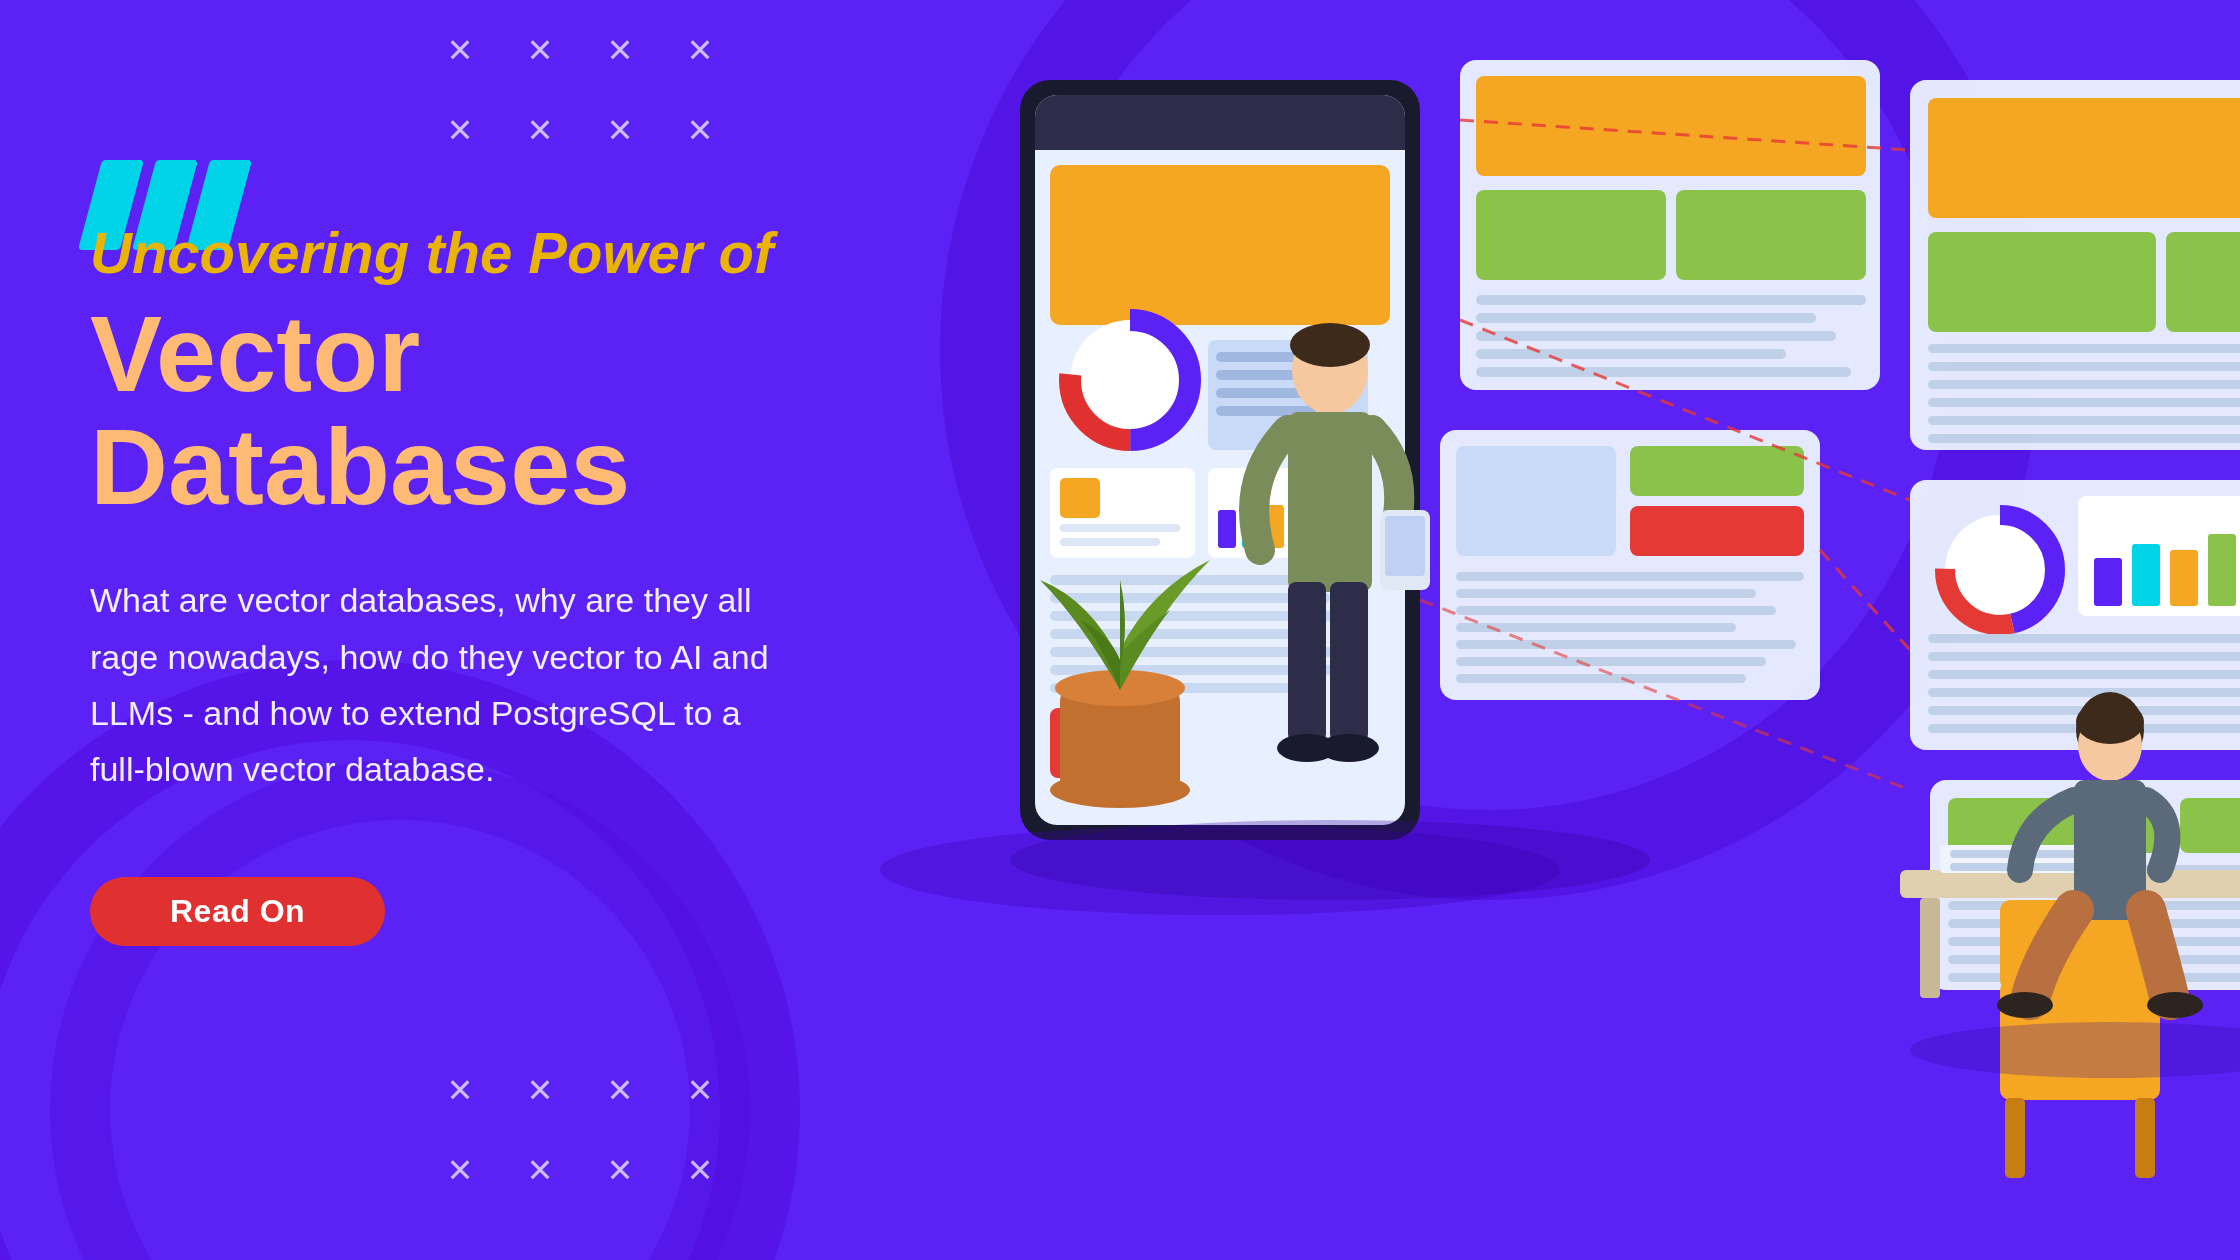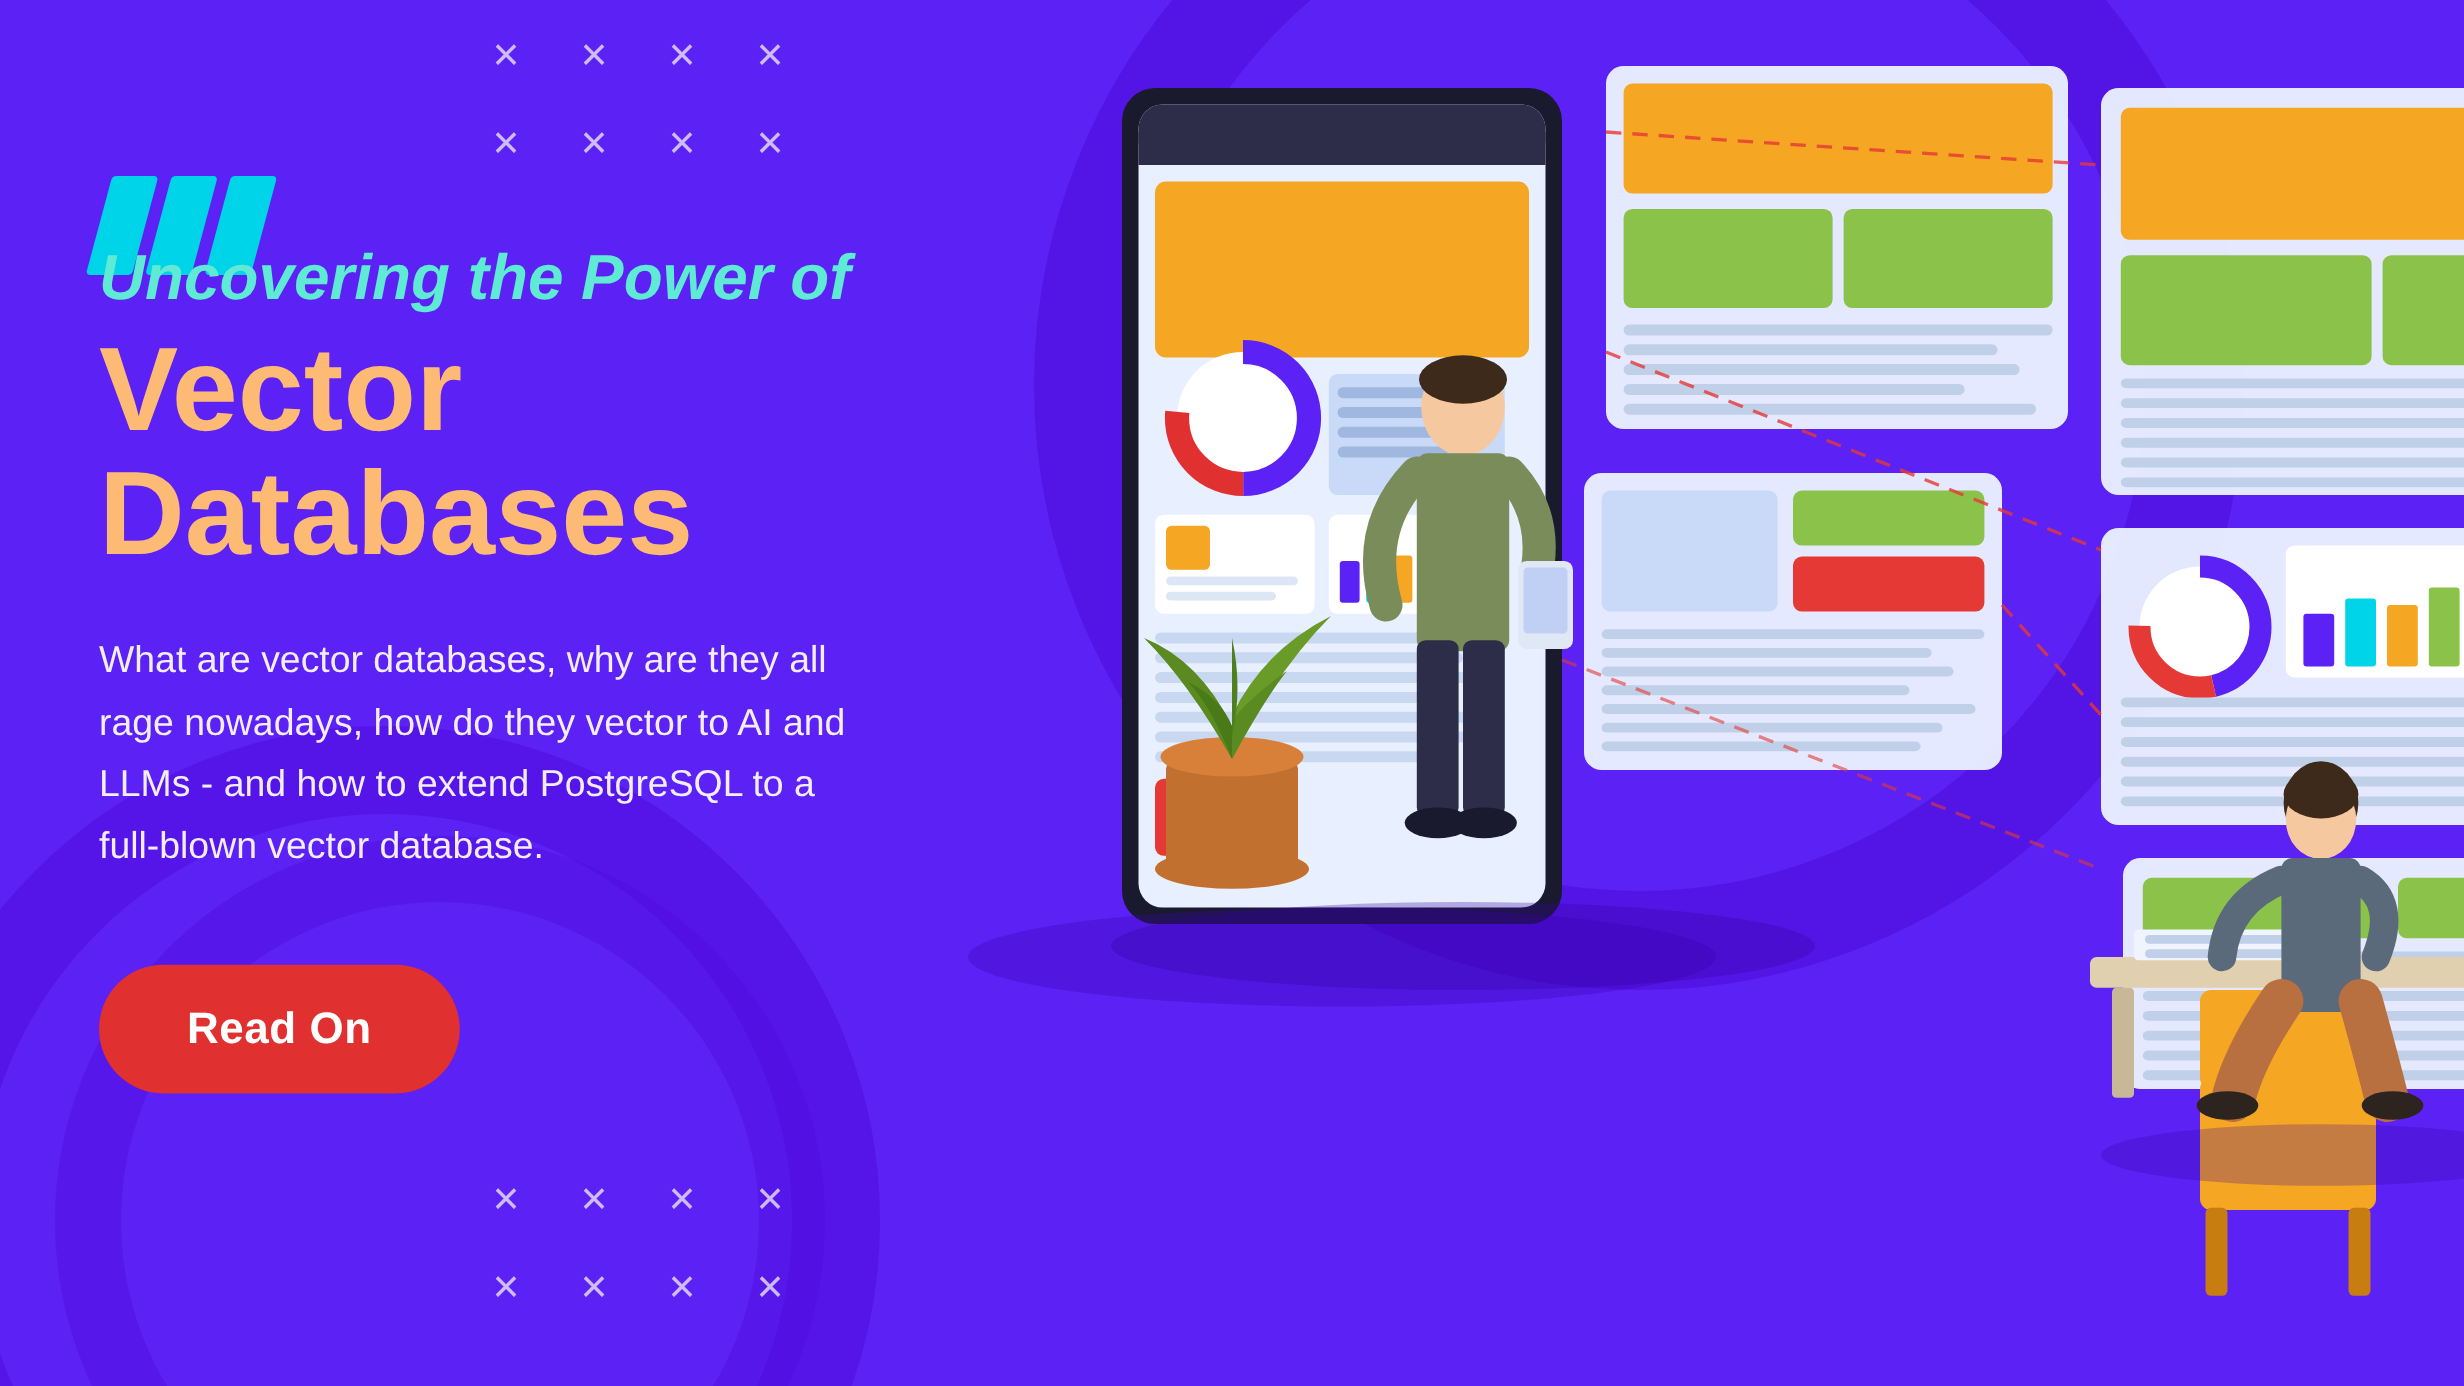--- a/index.html
+++ b/index.html
@@ -101,21 +101,21 @@
       position: absolute;
       top: 220px;
       left: 90px;
       max-width: 760px;
     }
 
     .subtitle-text {
       font-size: 58px;
       font-style: italic;
       font-weight: 700;
-      color: #5eead4;
+      color: #eab308;
       line-height: 1.15;
       margin-bottom: 10px;
     }
 
     .main-title {
       font-size: 108px;
       font-weight: 700;
       color: #fdba74;
       line-height: 1.05;
       margin-bottom: 49px;
@@ -128,22 +128,22 @@
       font-weight: 400;
       margin-bottom: 80px;
       max-width: 680px;
     }
 
     .read-on-btn {
       background: #e03030;
       color: white;
       border: none;
       border-radius: 60px;
-      padding: 36px 80px;
-      font-size: 40px;
+      padding: 16px 80px;
+      font-size: 32px;
       font-weight: 600;
       cursor: pointer;
       letter-spacing: 0.5px;
       text-align: center;
     }
 
     
     .right-illustration {
       position: absolute;
       right: 0;

